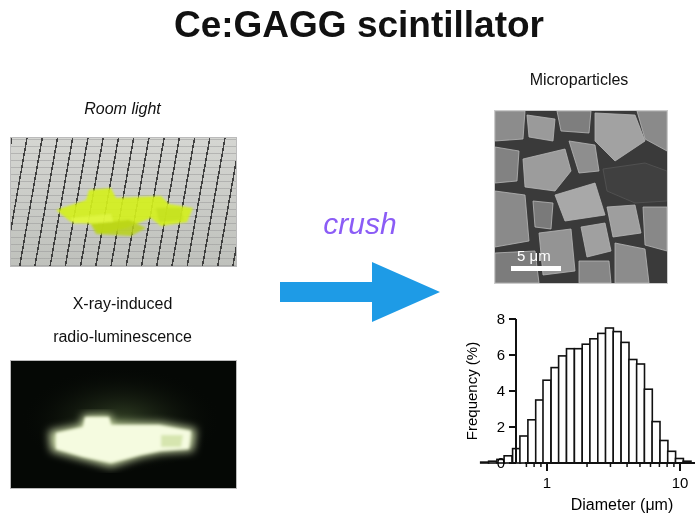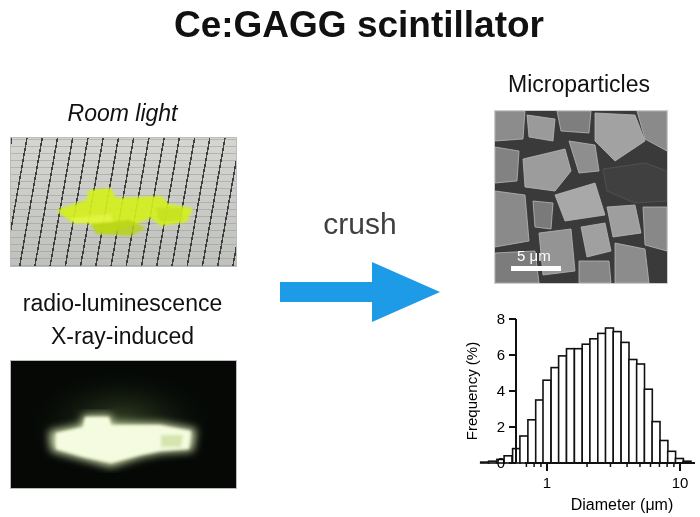--- a/index.html
+++ b/index.html
@@ -1,23 +1,23 @@
 <!DOCTYPE html>
 <html><head>
 <meta charset="utf-8">
 <style>
   html, body { margin: 0; padding: 0; background: #ffffff; }
   body { width: 700px; height: 517px; position: relative; overflow: hidden; font-family: "Liberation Sans", sans-serif; color: #111; }
   .abs { position: absolute; }
   .title { left: 0; width: 700px; top: 4px; text-align: center; font-weight: bold; font-size: 37px; letter-spacing: 0px; padding-left: 9px; }
-  .label { font-size: 23px; text-align: center; white-space: nowrap; }
+  .label { font-size: 16px; text-align: center; white-space: nowrap; }
   .room-label { left: 20px; width: 205px; top: 100px; font-style: italic; }
   .xray-label { left: 0; width: 245px; top: 287px; line-height: 33px; }
   .micro-label { left: 486px; width: 186px; top: 71px; }
-  .crush { left: 300px; width: 120px; top: 207px; text-align: center; color: #404040; font-size: 30px; }
+  .crush { left: 300px; width: 120px; top: 207px; text-align: center; color: #8b5cf6; font-style: italic; font-size: 30px; }
   .photo { border: 1px solid #bbb; overflow: hidden; }
   .room-photo { left: 10px; top: 137px; width: 225px; height: 128px;
     background-color: #c9cbc6;
     background-image:
       repeating-linear-gradient(100deg, rgba(40,40,40,0.85) 0px, rgba(40,40,40,0.85) 1.5px, transparent 1.5px, transparent 15px),
       repeating-linear-gradient(0deg, rgba(150,150,150,0.5) 0px, rgba(150,150,150,0.5) 1px, transparent 1px, transparent 7px),
       linear-gradient(180deg, #d5d6d2, #bfc1bc);
   }
   .xray-photo { left: 10px; top: 360px; width: 225px; height: 127px; background: #050805; }
   .sem { left: 494px; top: 110px; width: 172px; height: 172px; background: #f9a8d4; border: 1px solid #ccc; }
@@ -40,22 +40,22 @@
     <g filter="url(#blurA)">
       <path d="M45 72 L75 62 L78 52 L100 50 L105 60 L150 58 L158 66 L182 70 L176 84 L150 88 L140 80 L115 90 L90 96 L80 86 L60 84 Z" fill="#d4f020" opacity="0.92"></path>
       <path d="M80 86 L118 82 L135 90 L120 98 L85 96 Z" fill="#b9d218" opacity="0.85"></path>
       <path d="M145 70 L170 70 L172 82 L148 84 Z" fill="#c2de1c" opacity="0.7"></path>
       <path d="M60 80 L100 76 L102 84 L62 86 Z" fill="#e8fb50" opacity="0.6"></path>
     </g>
   </svg>
 </div>
 
 <div class="abs label xray-label">
+  <div>X-ray-induced</div>
   <div>radio-luminescence</div>
-  <div>X-ray-induced</div>
 </div>
 <div class="abs photo xray-photo">
   <svg width="225" height="127" viewBox="0 0 225 127">
     <defs>
       <filter id="blurB">
           <feGaussianBlur stdDeviation="4"></feGaussianBlur>
         </filter>
       <filter id="blurC">
           <feGaussianBlur stdDeviation="1.5"></feGaussianBlur>
         </filter>

